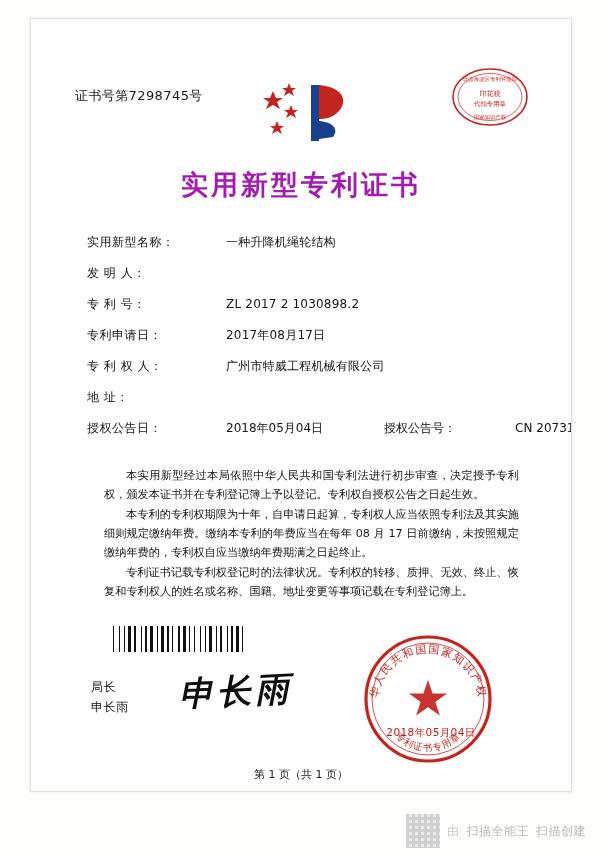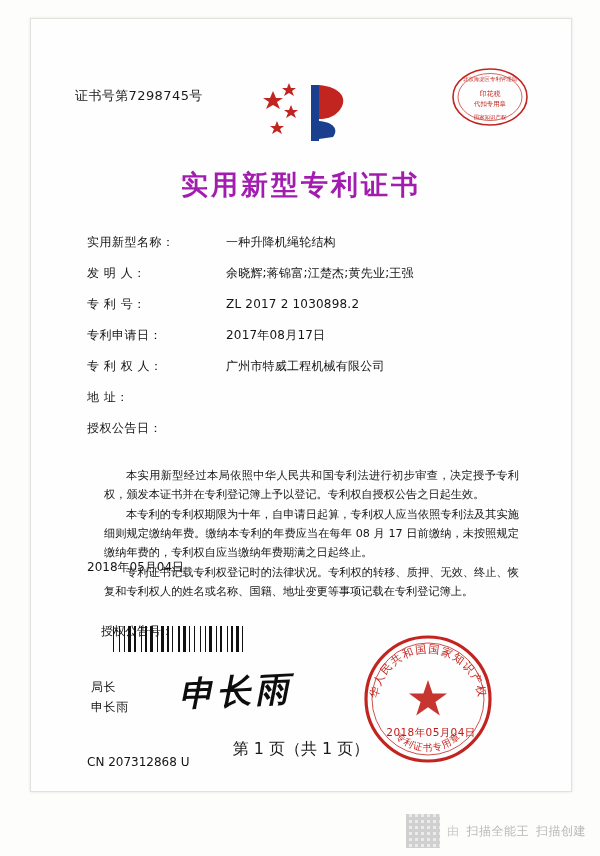--- a/index.html
+++ b/index.html
@@ -91,21 +91,20 @@
     flex: 0 0 92px;
     letter-spacing: 0.5px;
     white-space: nowrap;
   }
   .field .val {
     flex: 1 1 auto;
     letter-spacing: 0.2px;
   }
   .field.two-col {
     justify-content: flex-start;
-    flex-direction: column;
   }
   .field .lab2 {
     flex: 0 0 84px;
     margin-left: 14px;
     white-space: nowrap;
   }
   .field .val2 {
     flex: 0 0 auto;
   }
   .field .cont {
@@ -178,24 +177,24 @@
     width: 96px;
     text-align: center;
     font-size: 10.5px;
     color: #c01a17;
     letter-spacing: 0.4px;
   }
   
   .page-no {
     position: absolute;
     left: 0;
-    top: 720px;
+    top: 748px;
     width: 540px;
     text-align: center;
-    font-size: 16px;
+    font-size: 11px;
     color: #1a1a1a;
   }
   
   .watermark {
     position: absolute;
     right: 14px;
     bottom: 8px;
     display: flex;
     align-items: center;
     gap: 7px;
@@ -252,21 +251,20 @@
 
     <div class="fields">
 
       <div class="field">
         <span class="lab">实用新型名称：</span>
         <span class="val">一种升降机绳轮结构</span>
       </div>
 
       <div class="field">
         <span class="lab">发 明 人：</span>
-        <span class="val">余晓辉;蒋锦富;江楚杰;黄先业;王强</span>
       </div>
 
       <div class="field">
         <span class="lab">专 利 号：</span>
         <span class="val">ZL 2017 2 1030898.2</span>
       </div>
 
       <div class="field">
         <span class="lab">专利申请日：</span>
         <span class="val">2017年08月17日</span>

